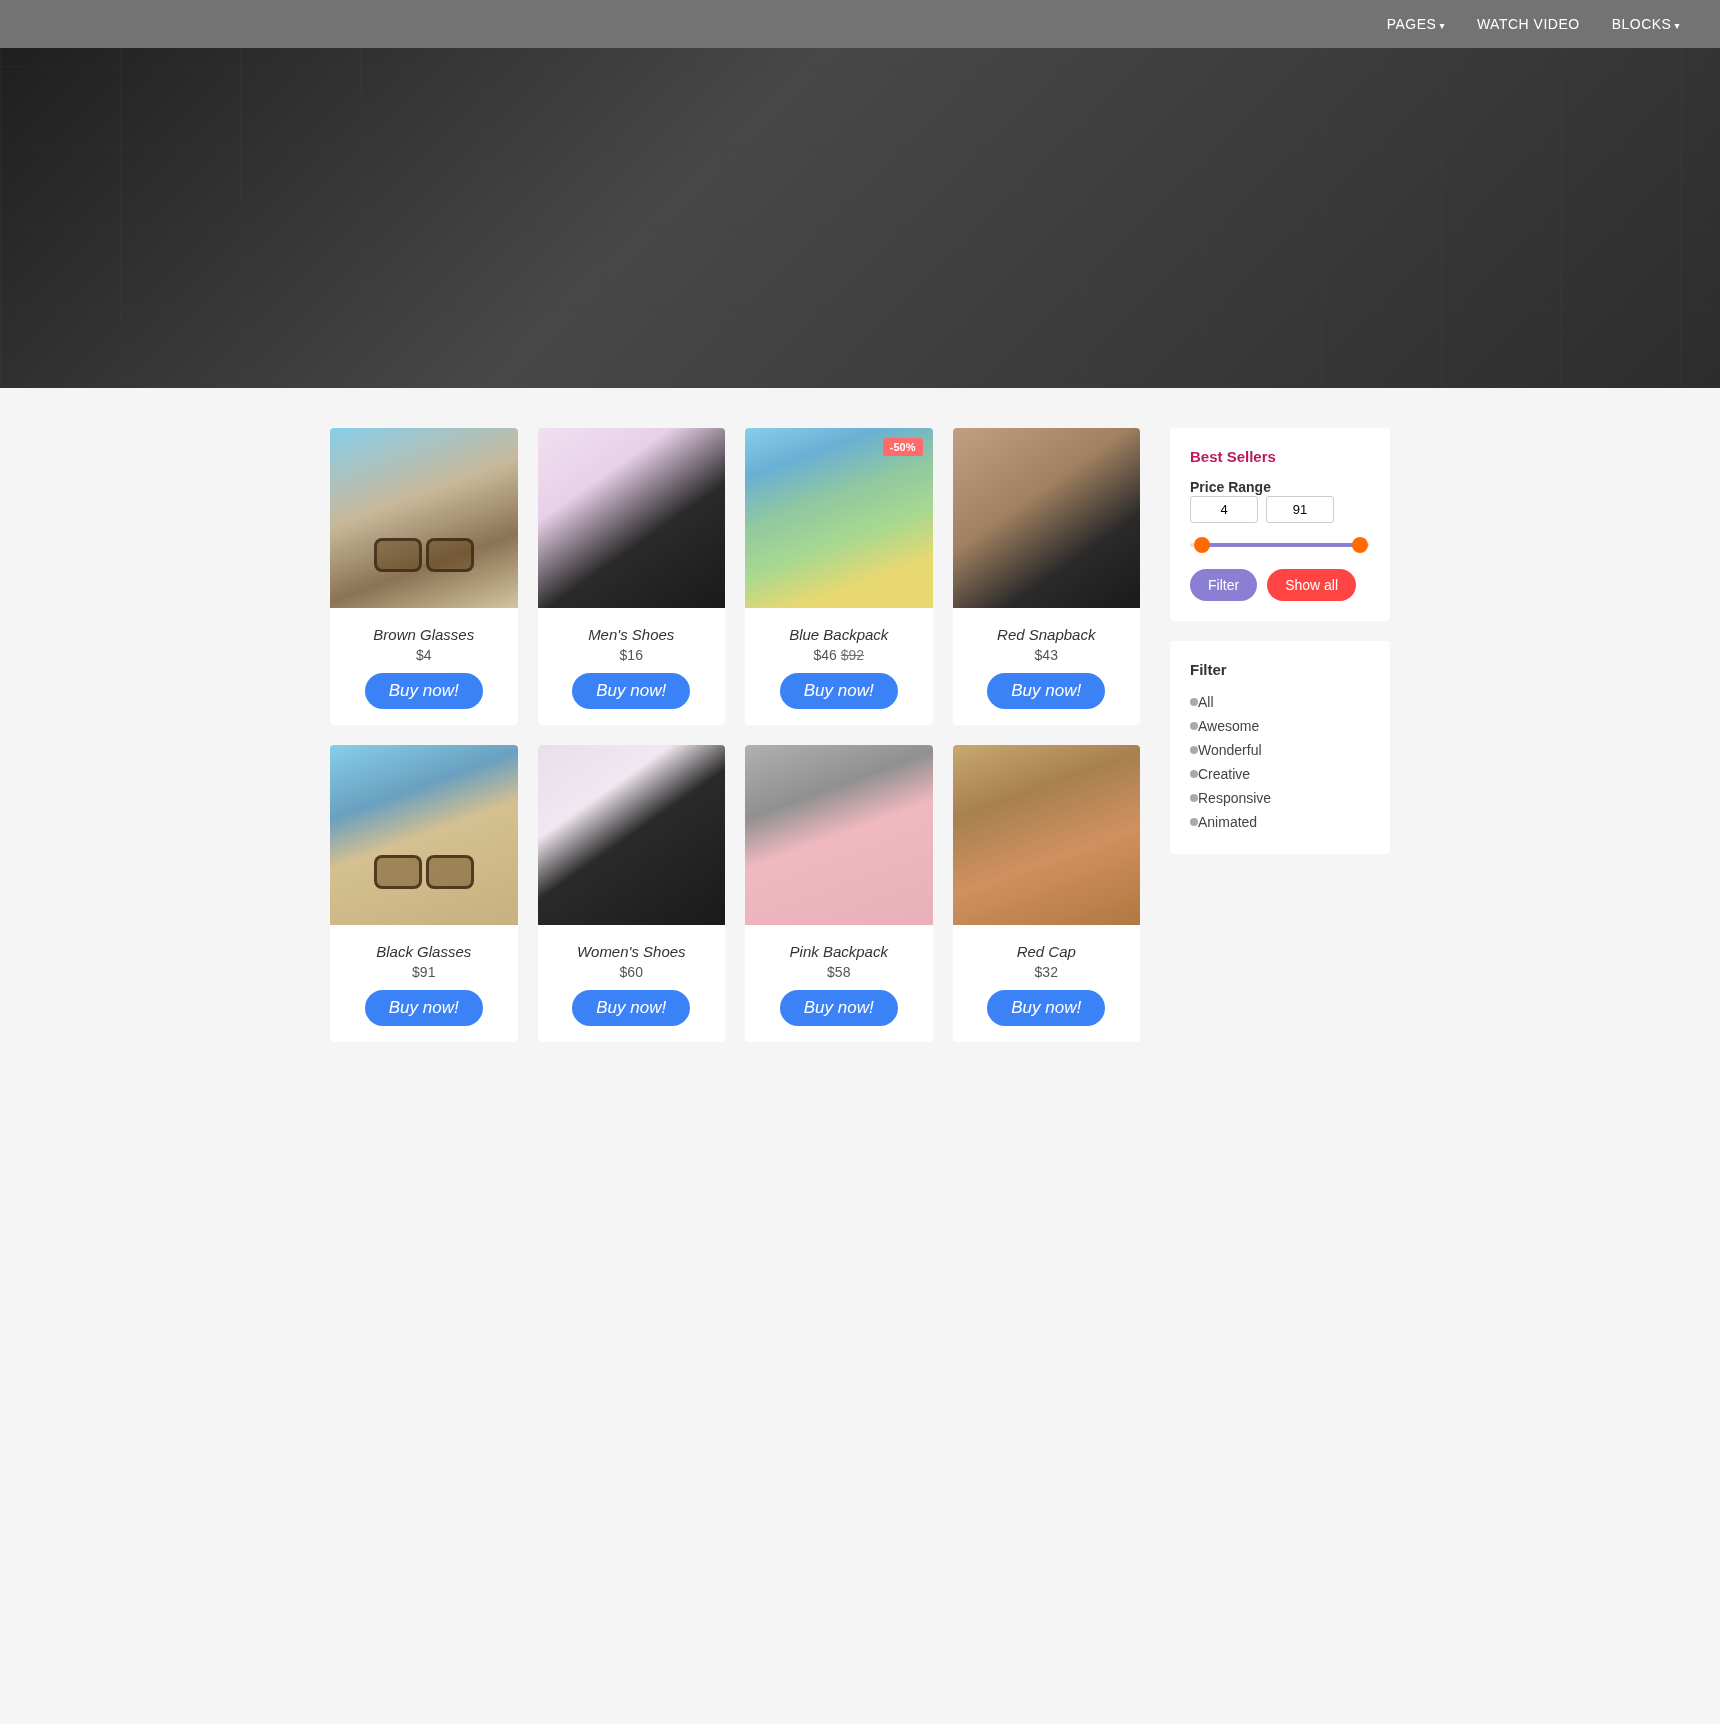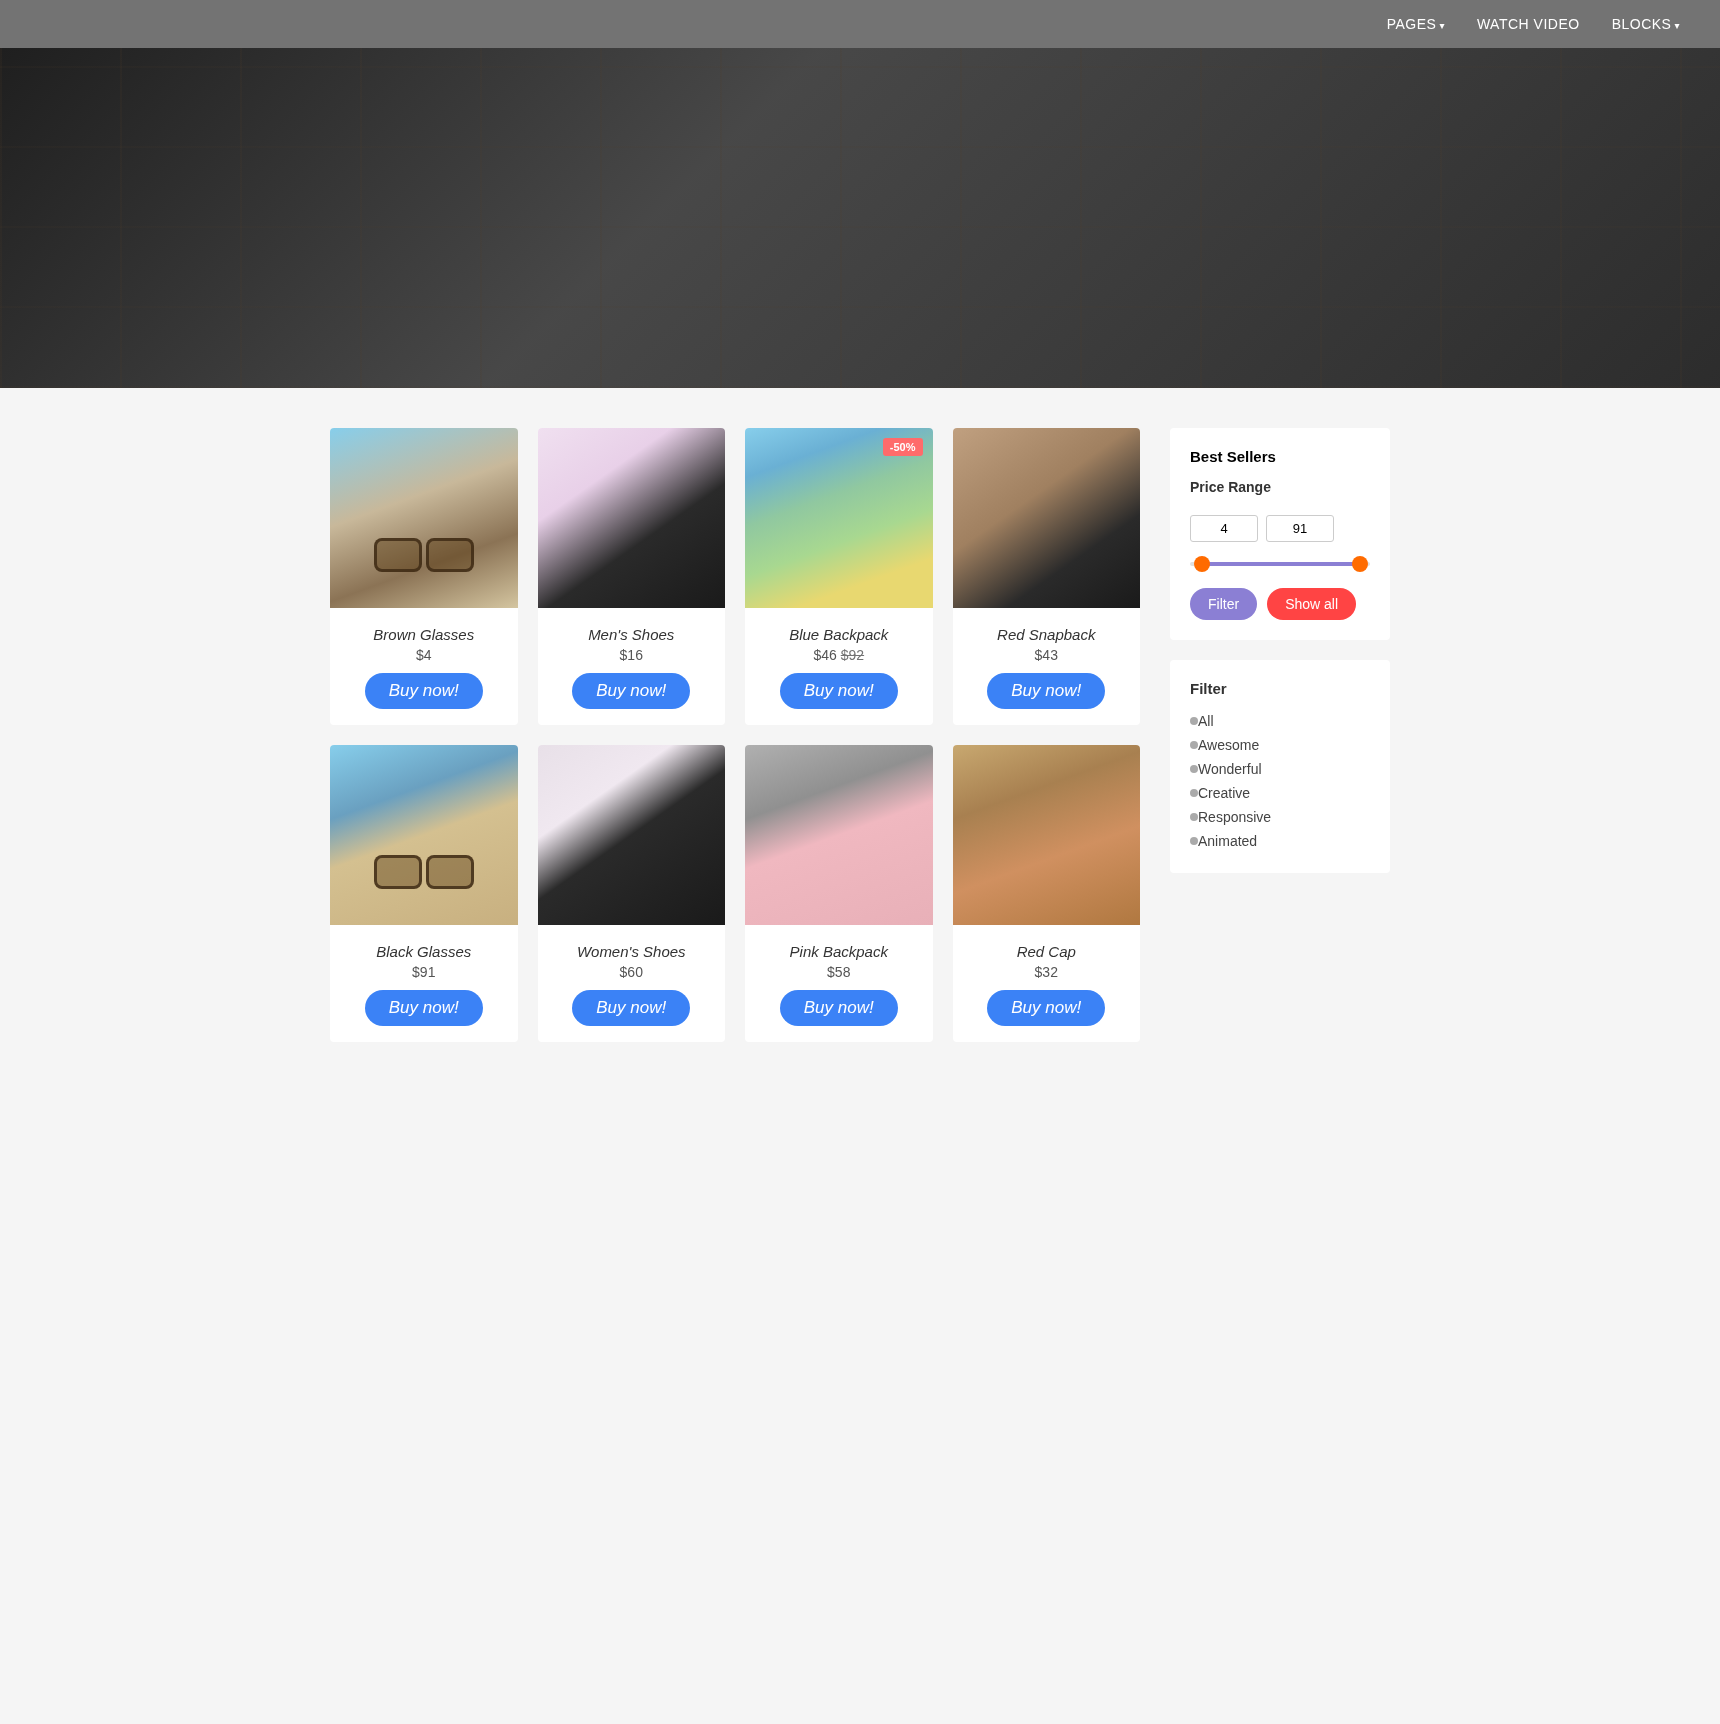--- a/index.html
+++ b/index.html
@@ -164,28 +164,28 @@
     }
     .sidebar-section {
       background: #fff;
       border-radius: 4px;
       padding: 20px;
       margin-bottom: 20px;
     }
     .sidebar-title {
       font-size: 15px;
       font-weight: 600;
-      color: #000000;
+      color: #be185d;
       margin-bottom: 14px;
     }
     .price-range-label {
       font-size: 14px;
       font-weight: 600;
       color: #333;
-      margin-bottom: 20px;
+      margin-bottom: 1px;
     }
     .price-inputs {
       display: flex;
       gap: 8px;
       margin-bottom: 12px;
     }
     .price-input {
       width: 68px;
       border: 1px solid #ccc;
       border-radius: 3px;

